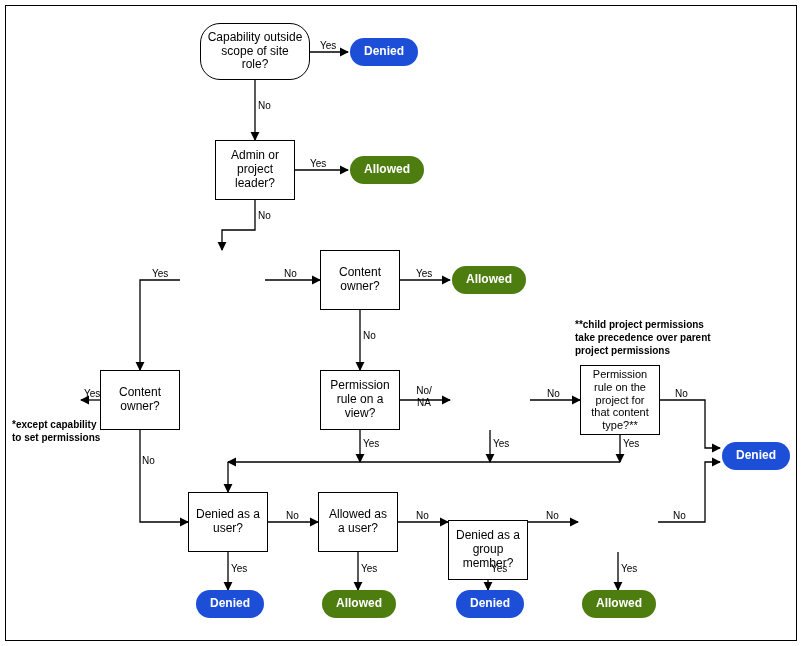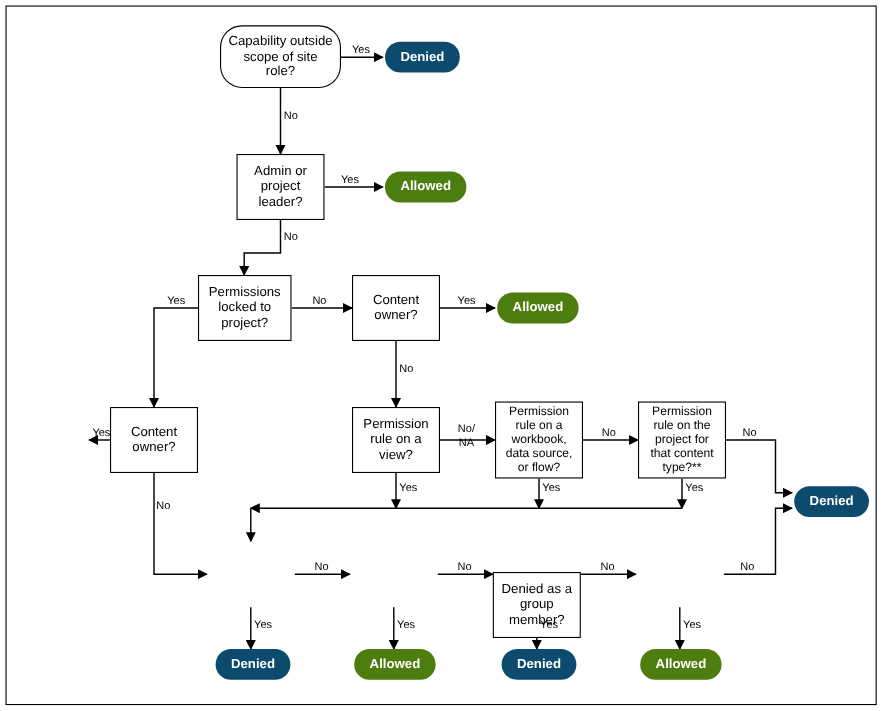--- a/index.html
+++ b/index.html
@@ -37,21 +37,21 @@
     background: #fff;
     border: 1px solid #000;
   }
   .term {
     color: #fff;
     font-weight: bold;
     border-radius: 999px;
     padding: 0 14px;
     height: 28px;
   }
-  .term.denied { background: #0c4a6e; }
+  .term.denied { background: #1d4ed8; }
   .term.allowed { background: #4d7c0f; }
   .label {
     font-size: 10px;
     background: transparent;
     padding: 0;
     white-space: nowrap;
   }
   .note {
     font-size: 10px;
     font-weight: bold;
@@ -132,26 +132,26 @@
       <path d="M 528 522 L 578 522"></path>
 
       <path d="M 618 552 L 618 590"></path>
 
       <path d="M 658 522 L 705 522 L 705 462 L 720 462"></path>
     </g>
   </svg>
 
   <div class="node" style="left:215px; top:140px; width:80px; height:60px;">Admin or project leader?</div>
   <div class="node" style="left:200px; top:23px; width:110px; height:57px; border-radius:20px;">Capability outside scope of site role?</div>
-  <div class="node" style="left:180px; top:250px; width:85px; height:60px;">Permissions locked to project?</div>
   <div class="node" style="left:320px; top:250px; width:80px; height:60px;">Content owner?</div>
   <div class="node" style="left:100px; top:370px; width:80px; height:60px;">Content owner?</div>
   <div class="node" style="left:320px; top:370px; width:80px; height:60px;">Permission rule on a view?</div>
-  <div class="node" style="left:450px; top:365px; width:80px; height:70px; font-size:11px;">Permission rule on a workbook, data source, or flow?</div>
   <div class="node" style="left:580px; top:365px; width:80px; height:70px; font-size:11px;text-align:center;">Permission rule on the project for that content type?**</div>
+  <div class="node" style="left:188px; top:492px; width:80px; height:60px;">Denied as a user?</div>
+  <div class="node" style="left:318px; top:492px; width:80px; height:60px;">Allowed as a user?</div>
   <div class="node" style="left:448px; top:492px; width:80px; height:60px;margin-top:28px;">Denied as a group member?</div>
 
   <div class="term denied" style="left:350px; top:38px;">Denied</div>
   <div class="term allowed" style="left:350px; top:156px;">Allowed</div>
   <div class="term allowed" style="left:452px; top:266px;">Allowed</div>
   <div class="term denied" style="left:722px; top:442px;">Denied</div>
   <div class="term denied" style="left:196px; top:590px;">Denied</div>
   <div class="term allowed" style="left:322px; top:590px;">Allowed</div>
   <div class="term denied" style="left:456px; top:590px;">Denied</div>
   <div class="term allowed" style="left:582px; top:590px;">Allowed</div>
@@ -175,13 +175,15 @@
   <div class="label" style="left:623px; top:438px;">Yes</div>
   <div class="label" style="left:231px; top:563px;">Yes</div>
   <div class="label" style="left:286px; top:510px;">No</div>
   <div class="label" style="left:361px; top:563px;">Yes</div>
   <div class="label" style="left:416px; top:510px;">No</div>
   <div class="label" style="left:491px; top:563px;">Yes</div>
   <div class="label" style="left:546px; top:510px;">No</div>
   <div class="label" style="left:621px; top:563px;">Yes</div>
   <div class="label" style="left:673px; top:510px;">No</div>
 
+  <div class="note" style="left:12px; top:418px; width:95px;">*except capability to set permissions</div>
+  <div class="note" style="left:575px; top:318px; width:145px;">**child project permissions take precedence over parent project  permissions</div>
 </div>
 
 </body></html>

